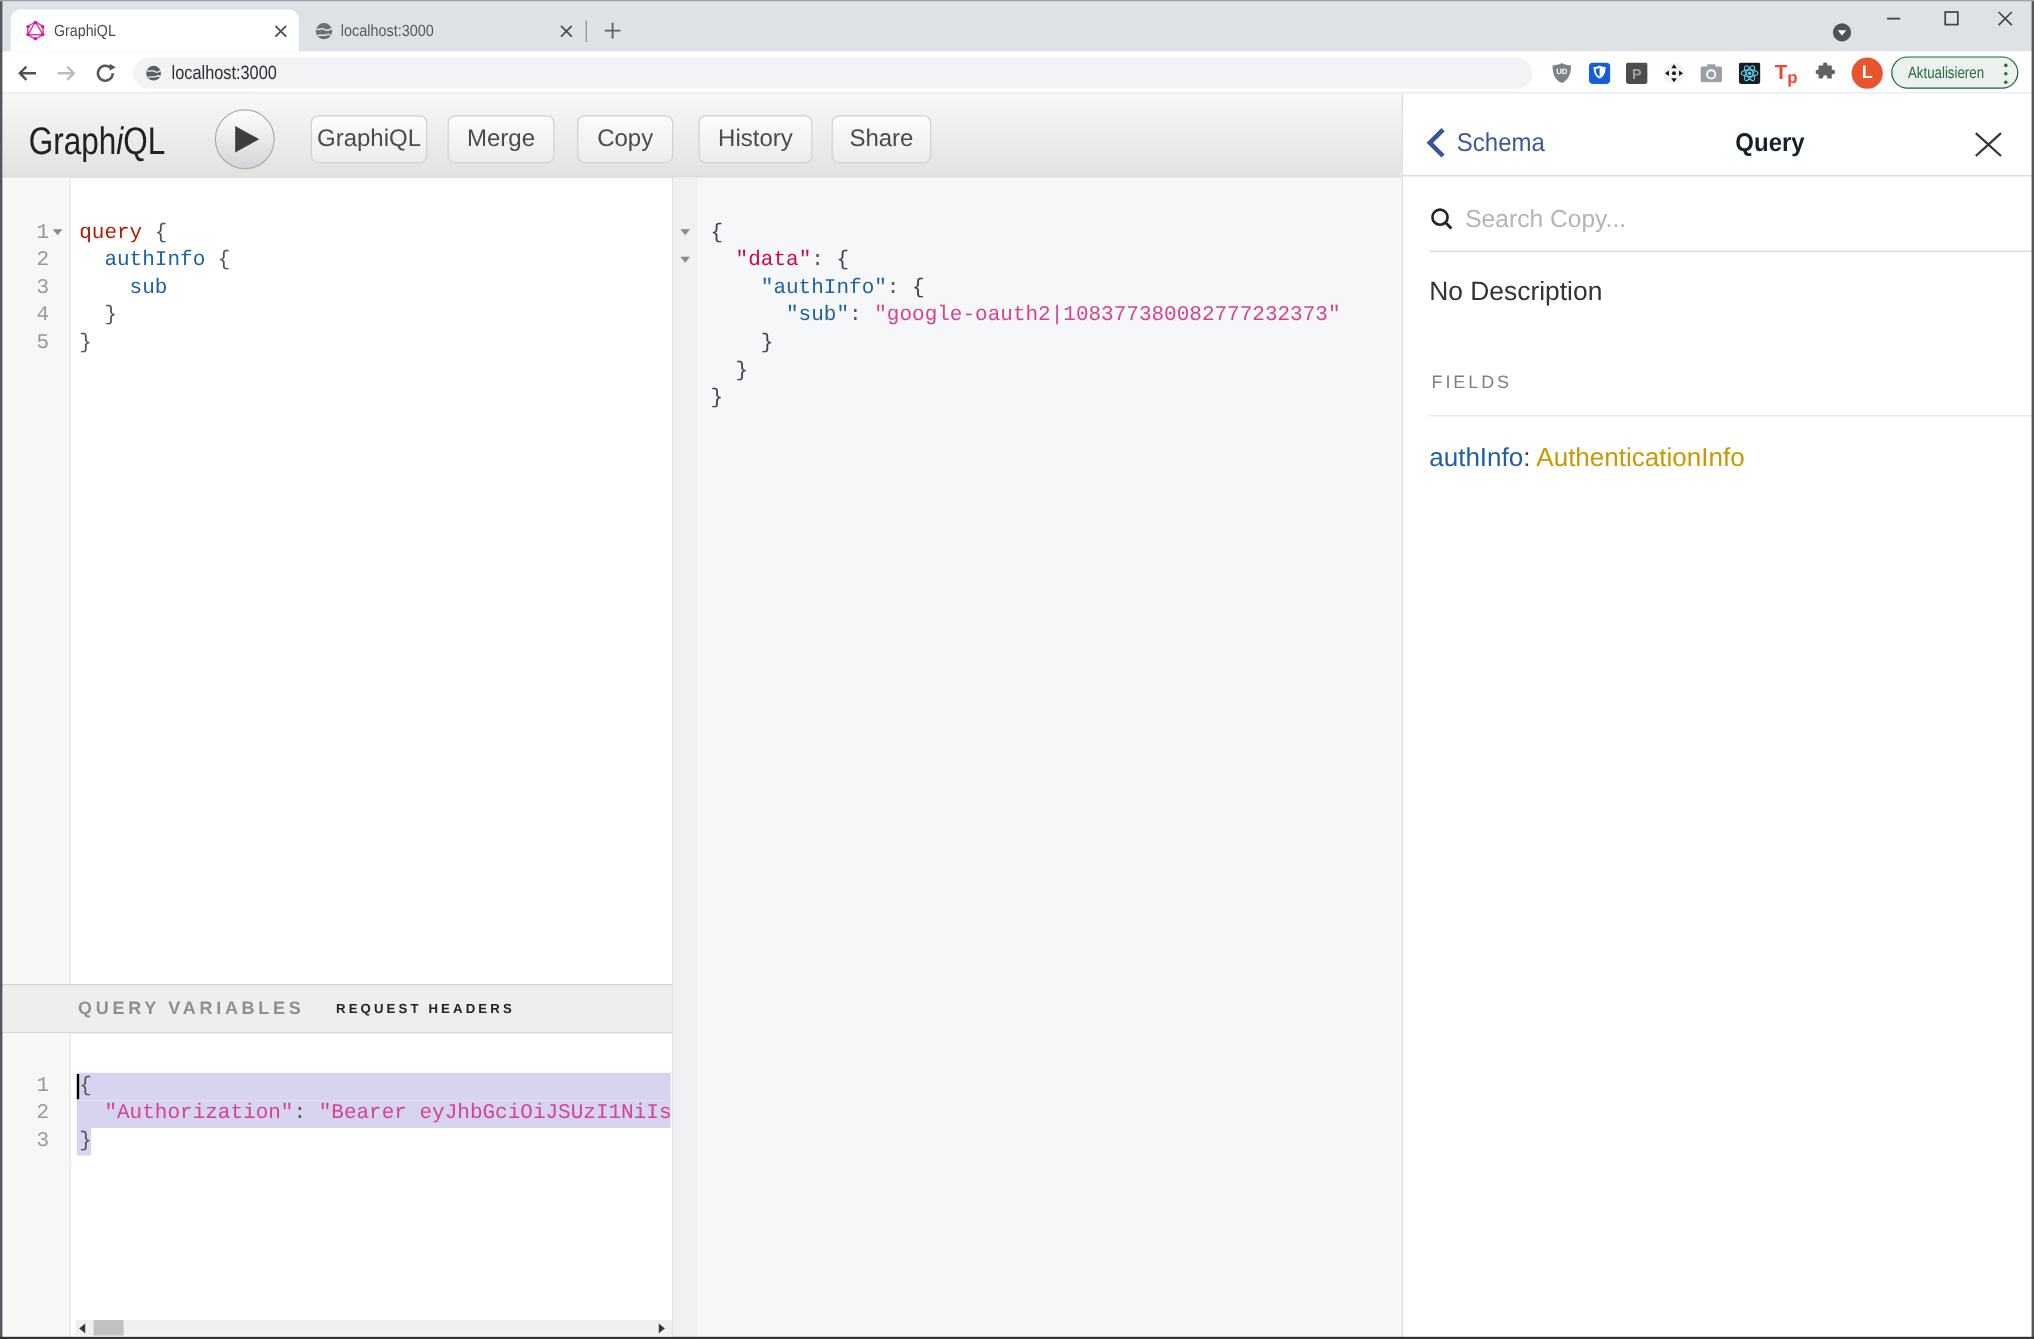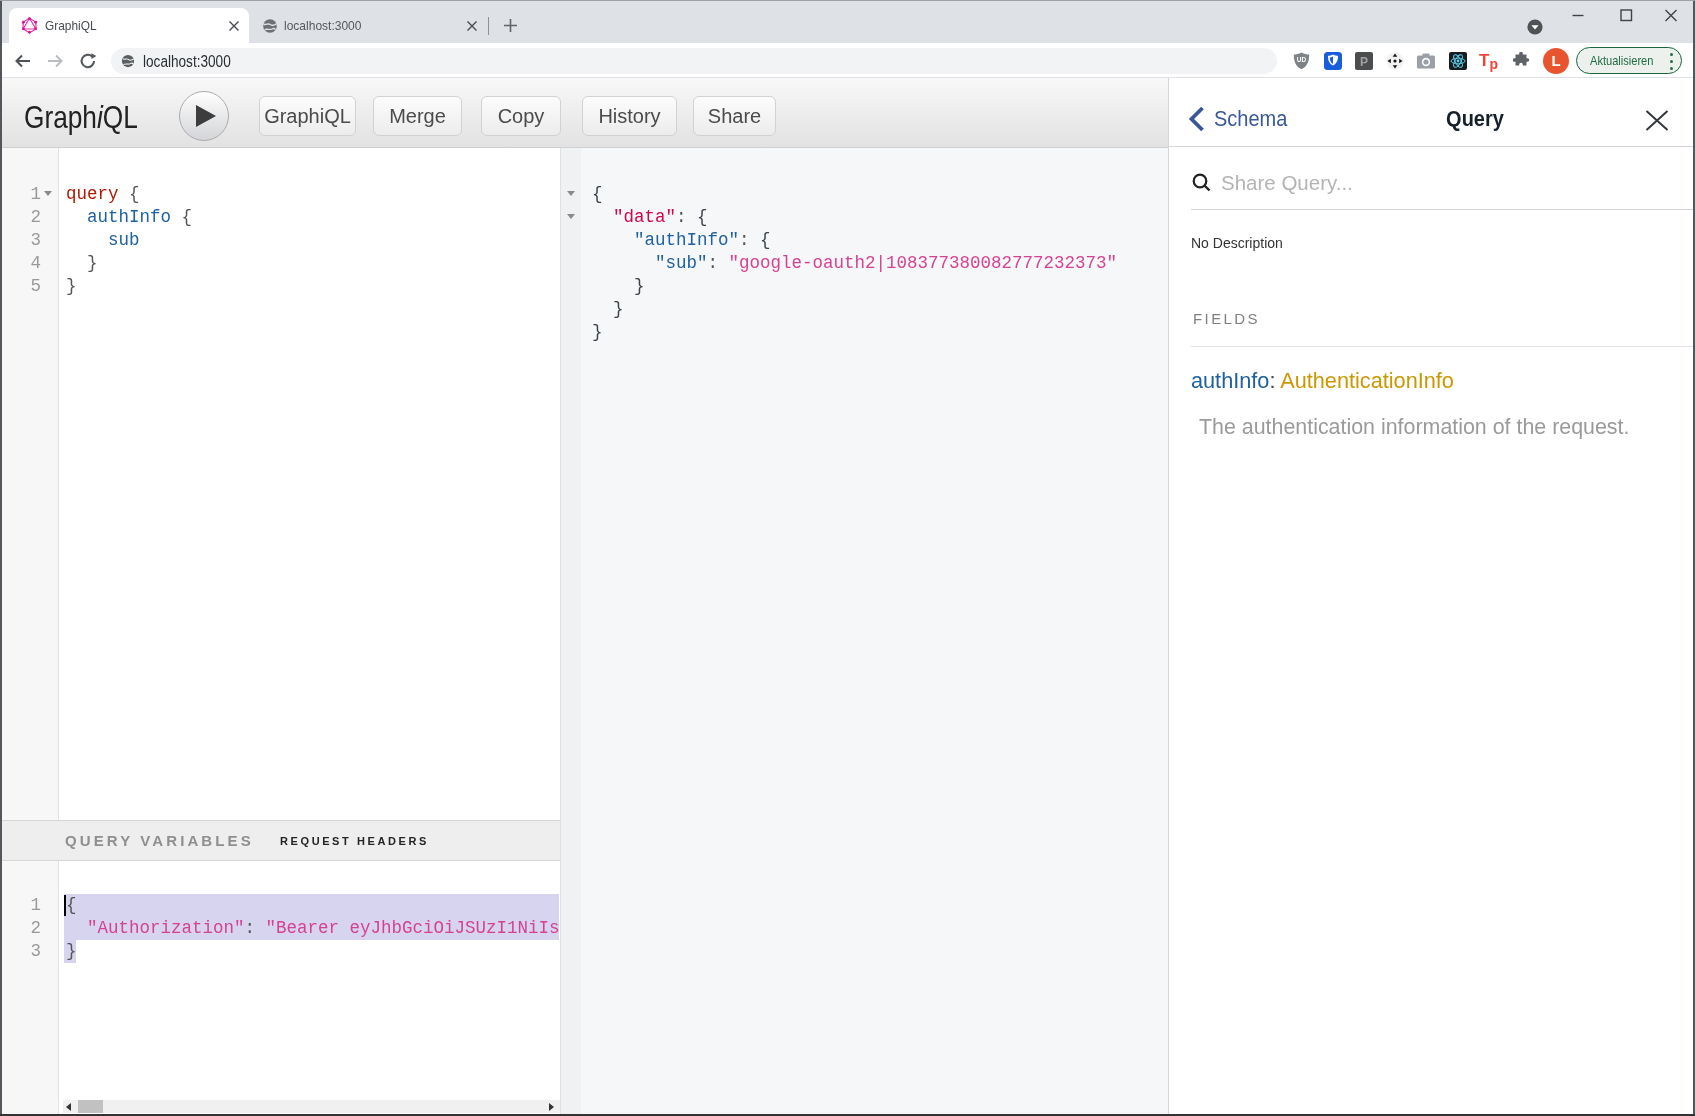--- a/index.html
+++ b/index.html
@@ -202,26 +202,25 @@
 <div class="t" style="left:1214px;top:107px;font-size:21.5px;color:#3B5998;line-height:24px;transform:scaleX(0.93);transform-origin:0 0">Schema</div>
 <div class="t" style="left:1404px;top:107px;width:142px;text-align:center;font-size:21.5px;font-weight:bold;color:#15202b;line-height:24px;transform:scaleX(0.93);transform-origin:50% 0">Query</div>
 <svg class="a" style="left:1645px;top:110px" width="24" height="21" viewBox="0 0 24 21">
       <path d="M1.5 1 L22.5 20 M22.5 1 L1.5 20" stroke="#30353a" stroke-width="1.9"></path>
     </svg>
 
 <svg class="a" style="left:1192px;top:173px" width="19" height="19" viewBox="0 0 19 19">
  <circle cx="8" cy="8" r="6.3" stroke="#222" stroke-width="2.2" fill="none"></circle>
  <path d="M12.5 12.5 L17.5 17.5" stroke="#222" stroke-width="2.4"></path>
 </svg>
-<div class="t" style="left:1221px;top:171px;font-size:20.5px;color:#b4b4b4;line-height:23px">Share Query...</div>
+<div class="t" style="left:1221px;top:171px;font-size:20.5px;color:#b4b4b4;line-height:23px">Search Copy...</div>
 <div class="a" style="left:1191px;top:209px;width:504px;height:1px;background:#d6d6d6"></div>
 
-<div class="t" style="left:1191px;top:231px;font-size:14px;color:#333;line-height:24px">No Description</div>
+<div class="t" style="left:1191px;top:231px;font-size:22px;color:#333;line-height:24px">No Description</div>
 <div class="t" style="left:1193px;top:311px;font-size:15px;font-weight:normal;letter-spacing:2.4px;color:#7d7f83;line-height:15px">FIELDS</div>
 <div class="a" style="left:1191px;top:346px;width:504px;height:1px;background:#e3e3e3"></div>
 <div class="t" style="left:1191px;top:368px;font-size:21.7px;line-height:25px"><span style="color:#1F61A0">authInfo</span><span style="color:#444">: </span><span style="color:#CA9800">AuthenticationInfo</span></div>
-<div class="t" style="left:1199px;top:415px;font-size:21.4px;color:#9a9a9a;line-height:24px">The authentication information of the request.</div>
 
 <div class="a" style="left:0;top:1px;width:2px;height:1115px;background:#53565a"></div>
 <div class="a" style="left:1693px;top:1px;width:2px;height:1115px;background:#53565a"></div>
 <div class="a" style="left:0;top:1114px;width:1695px;height:2px;background:#333"></div>
 
 </div>
 
 </body></html>

